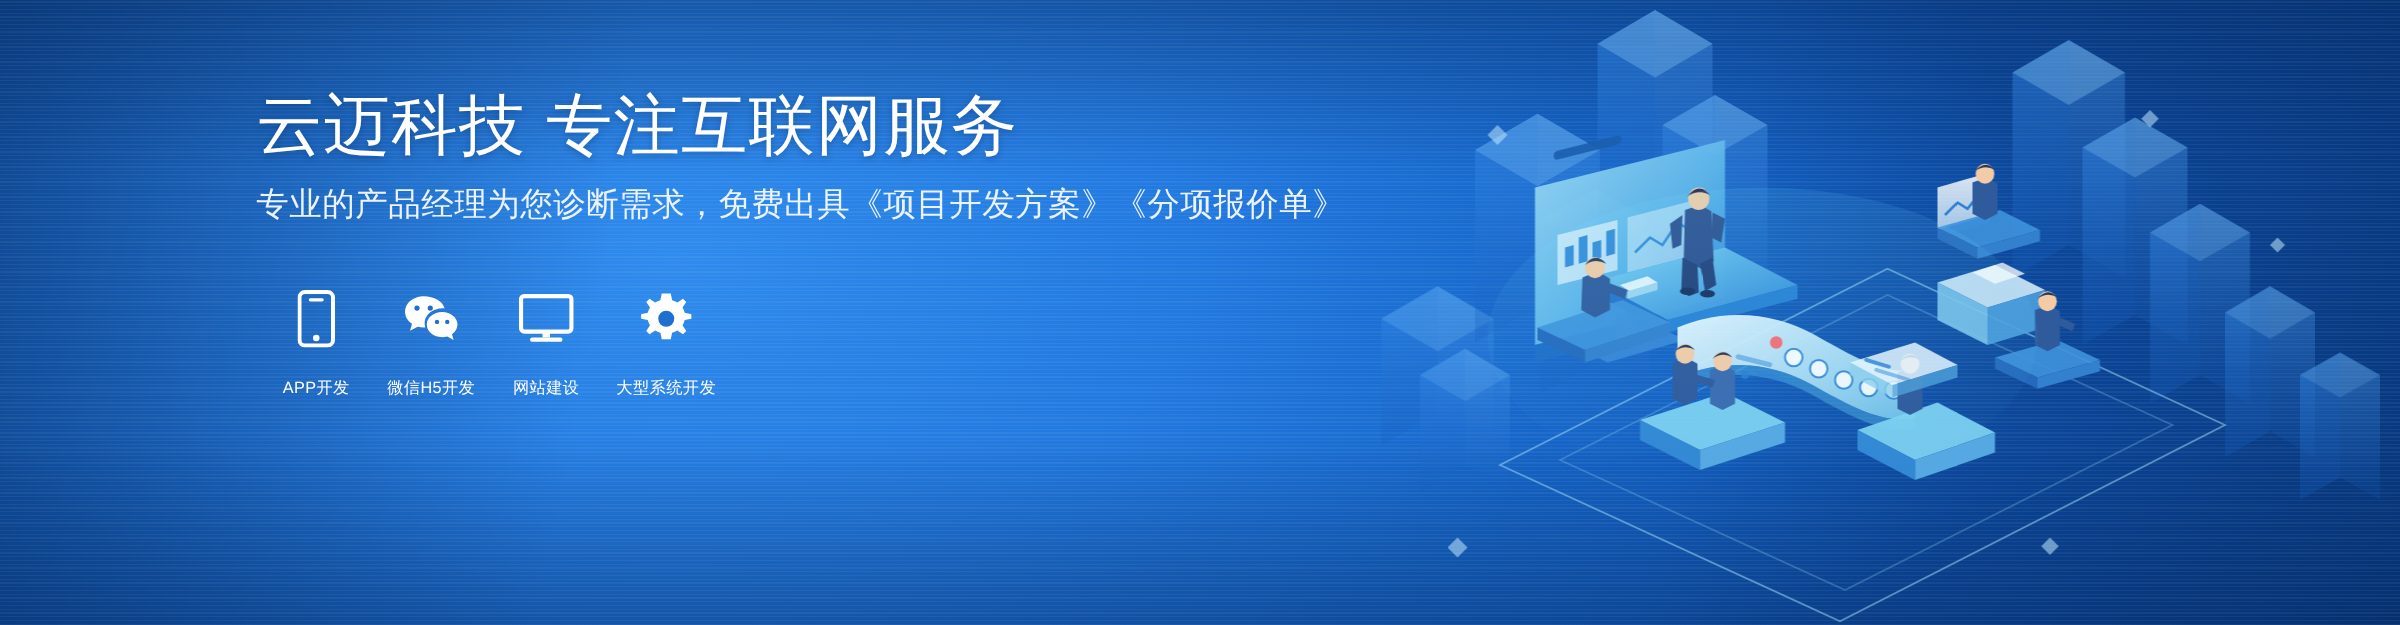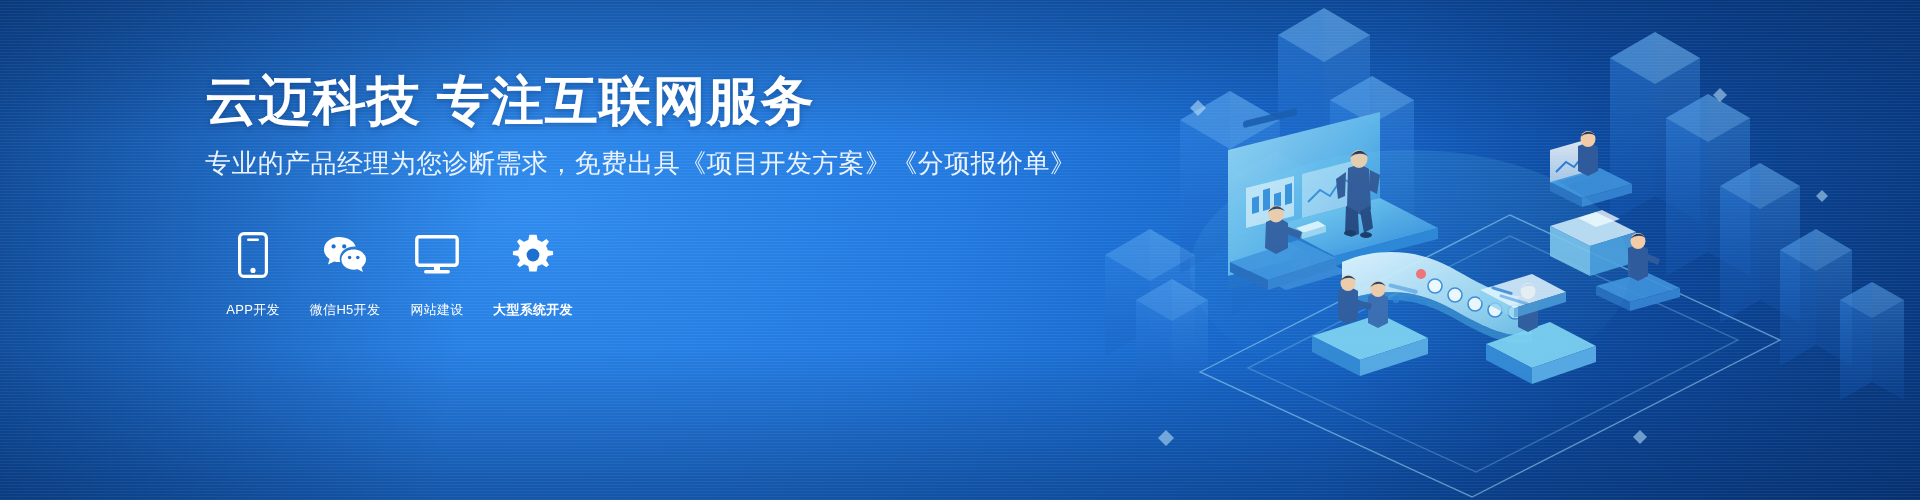--- a/index.html
+++ b/index.html
@@ -26,21 +26,21 @@
   .bg-noise{
     position:absolute;inset:0;opacity:.06;
     background-image:repeating-linear-gradient(0deg, rgba(255,255,255,.9) 0px, rgba(255,255,255,.9) 1px, rgba(0,0,0,0) 1px, rgba(0,0,0,0) 3px);
     pointer-events:none;
   }
 
   
   .content{position:absolute;left:205px;top:0;width:700px;height:500px;}
   .title{
     position:absolute;left:0;top:74px;
-    font-size:53px;line-height:1;font-weight:bold;color:#ffffff;
+    font-size:53px;line-height:1;font-weight:normal;color:#ffffff;
     letter-spacing:1px;white-space:nowrap;
     text-shadow:0 2px 6px rgba(3,40,95,.35);
   }
   .subtitle{
     position:absolute;left:0;top:145px;width:680px;
     color:#eaf3ff;font-size:26px;line-height:37px;letter-spacing:.4px;
     white-space:nowrap;
   }
   .subtitle div{white-space:nowrap;}
 
@@ -58,21 +58,21 @@
     margin-bottom:14px;
   }
   .service .ico svg{display:block;}
   .service .lbl{
     color:#ffffff;font-size:13px;line-height:1;white-space:nowrap;letter-spacing:.3px;margin-top:11px;
   }
   .s0{width:86px;}
   .s1{width:96px;}
   .s2{width:98px;}
   .s3{width:86px;}
-  .s4{width:106px;font-weight:bold;}
+  .s4{width:106px;}
 
   
   .illus{position:absolute;right:0;top:0;width:840px;height:500px;}
   .illus svg{display:block;position:absolute;right:0;top:0;}
 </style>
 </head>
 <body>
 
 <div class="banner">
 

